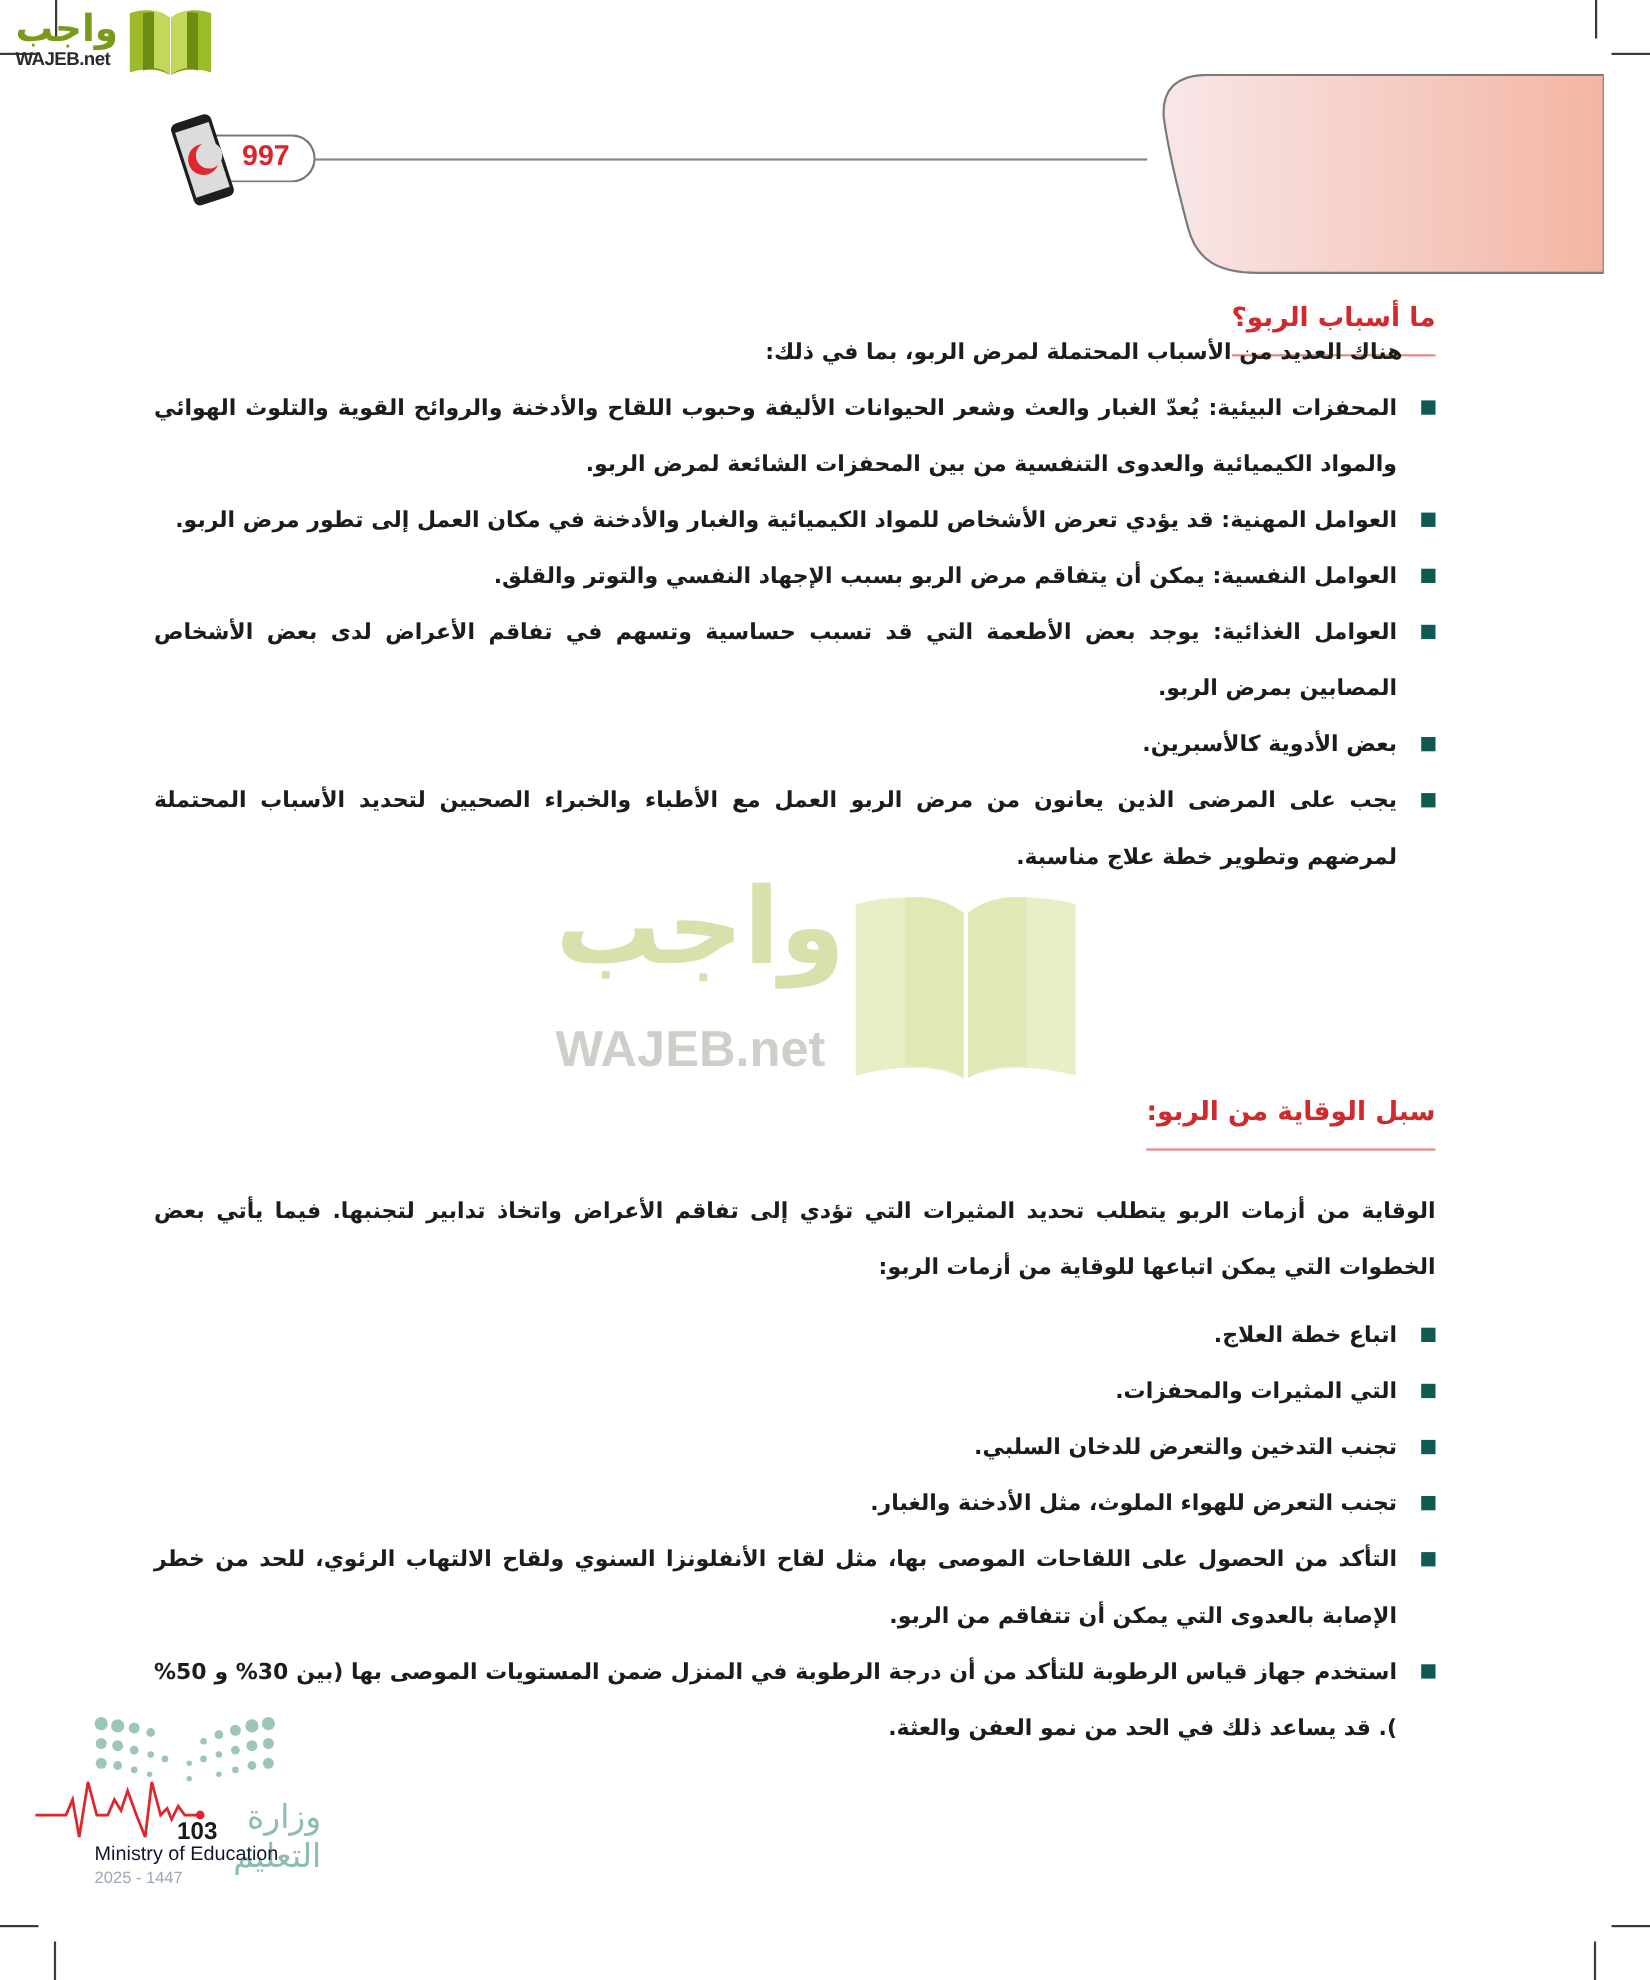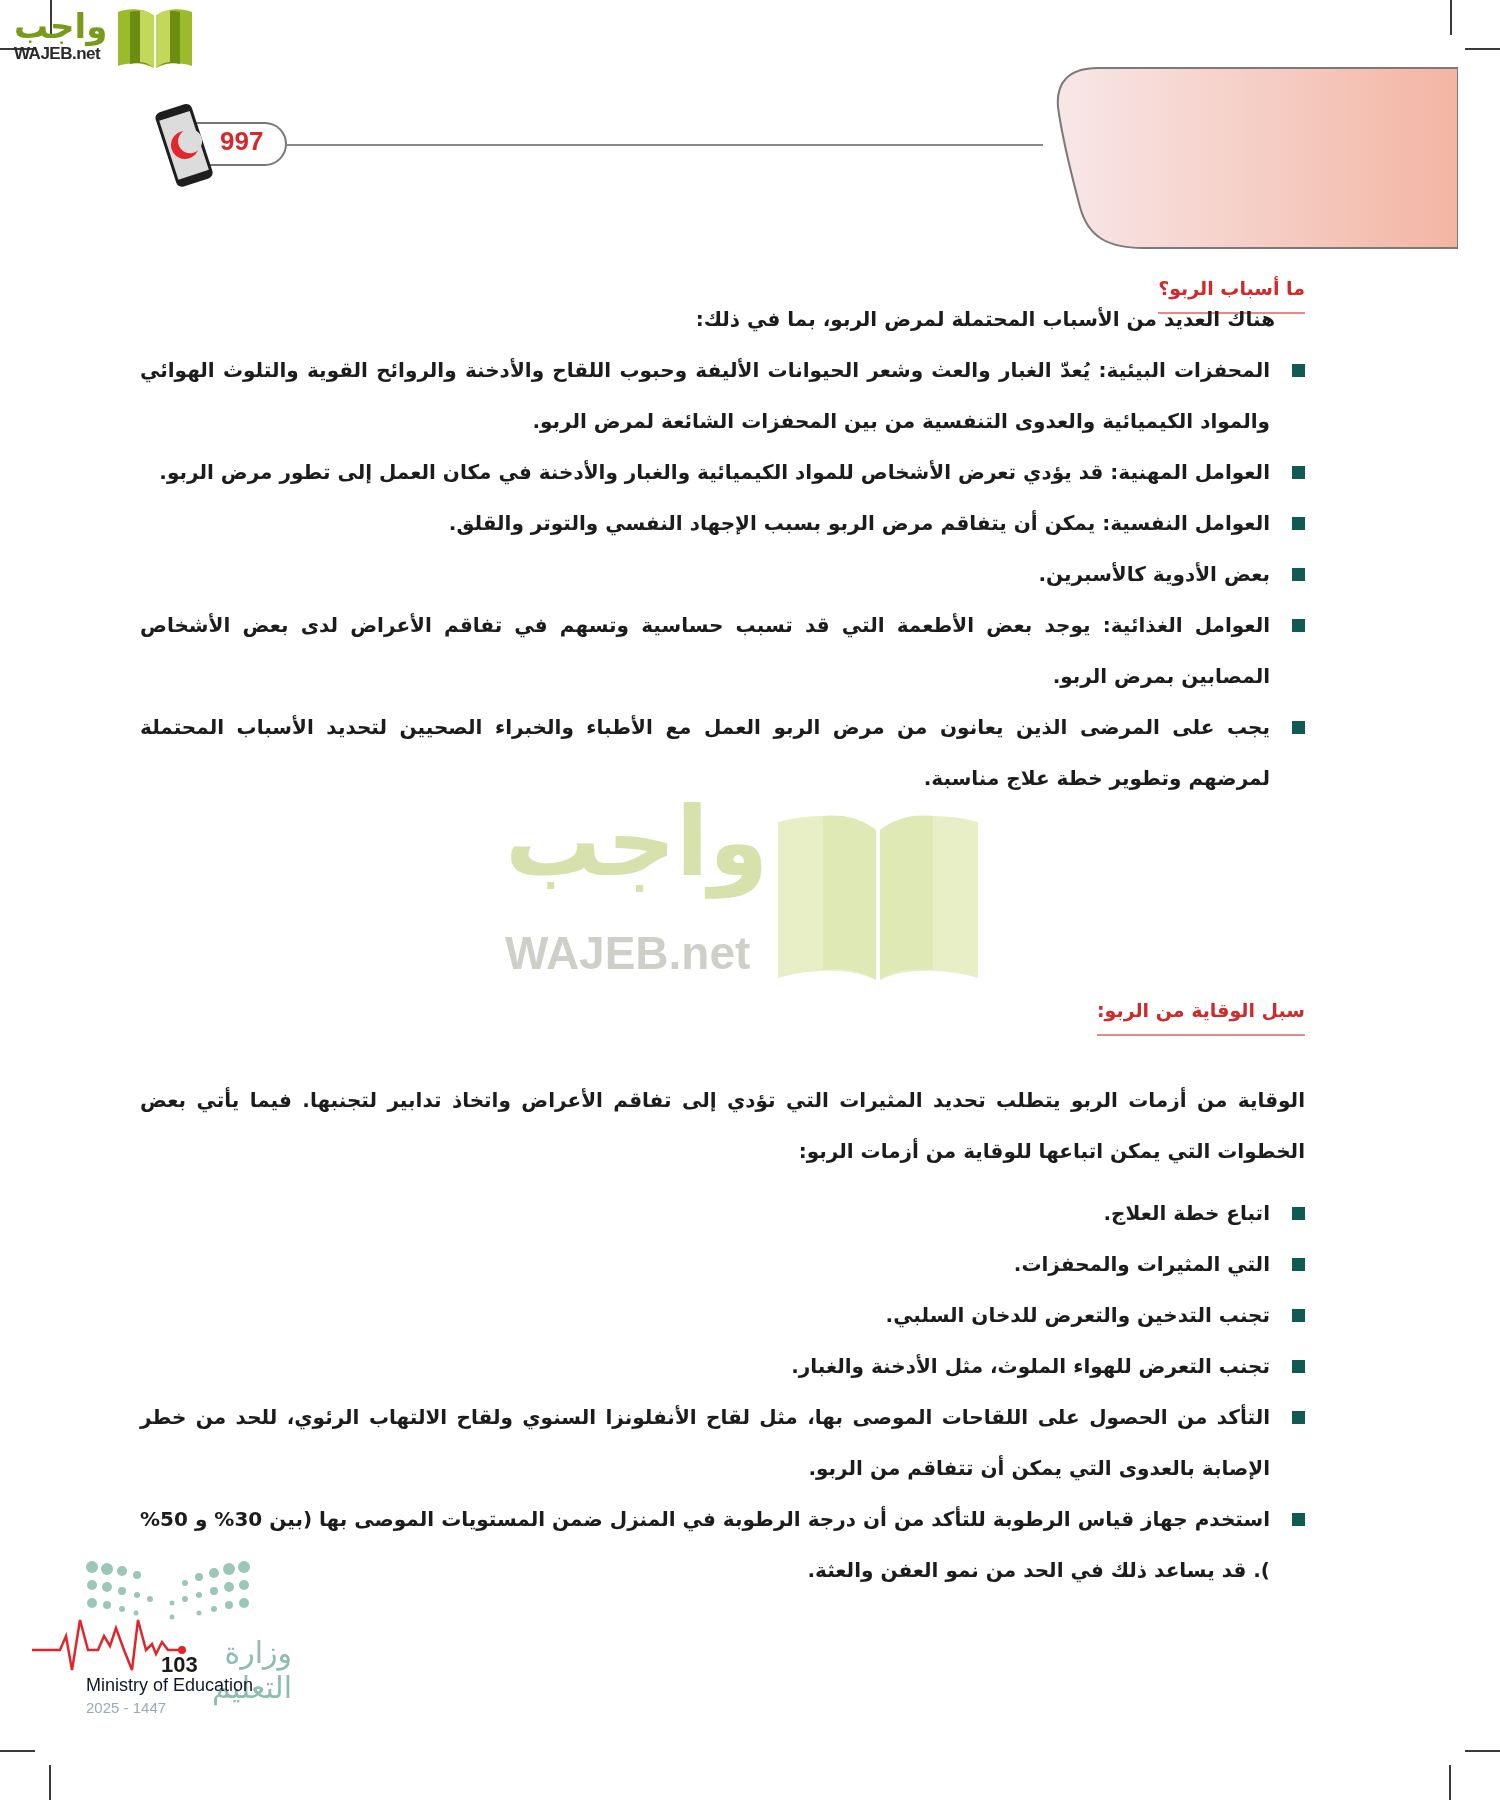--- a/index.html
+++ b/index.html
@@ -24,22 +24,22 @@
     border: 2px solid #777; border-left: none; border-radius: 0 22px 22px 0;
     background: #fff;
   }
   .pill-num { position: absolute; left: 220px; top: 126px; font-family: "Liberation Sans", sans-serif; font-size: 26px; font-weight: bold; color: #d8262b; }
   .header-line { position: absolute; left: 286px; top: 144px; width: 757px; height: 2px; background: #888; }
   .header-tab { position: absolute; left: 1028px; top: 67px; }
 
   
   .content { position: absolute; left: 140px; top: 270px; width: 1165px; direction: rtl; }
   .section-title {
-    position: absolute; right: 0; font-size: 19px; font-weight: bold; color: #d02a2c;
-    padding-bottom: 6px; border-bottom: 2px solid #e58a86; line-height: 36px;
+    position: absolute; right: 0; font-size: 24px; font-weight: bold; color: #d02a2c;
+    padding-bottom: 16px; border-bottom: 2px solid #e58a86; line-height: 36px;
   }
   .para { position: absolute; right: 0; width: 100%; font-size: 20px; font-weight: bold; line-height: 51px; text-align: justify; }
   .bullets { position: absolute; right: 0; width: 100%; margin: 0; padding: 0; list-style: none; }
   .bullets li { position: relative; padding-right: 35px; font-size: 20px; font-weight: bold; line-height: 51px; text-align: justify; }
   .bullets li .sq { position: absolute; right: 0; top: 19px; width: 13px; height: 13px; background: #0f5a52; }
 
   
   .watermark { position: absolute; left: 505px; top: 810px; width: 470px; height: 180px; opacity: 0.55; pointer-events: none; }
   .wm-ar { position: absolute; left: 0; top: -24px; font-size: 96px; font-weight: bold; color: #b7c96a; direction: rtl; }
   .wm-en { position: absolute; left: 0; top: 116px; font-family: "Liberation Sans", sans-serif; font-size: 46px; font-weight: bold; color: #a8a89e; }
@@ -100,22 +100,22 @@
 
 <div class="content">
   <div class="section-title" style="top:0;">ما أسباب الربو؟</div>
 
   <div class="para" style="top:354px;top:24px;padding-right:30px;width:calc(100% - 30px);">هناك العديد من الأسباب المحتملة لمرض الربو، بما في ذلك:</div>
 
   <ul class="bullets" style="top:75px;">
     <li><span class="sq"></span><span>المحفزات البيئية: يُعدّ الغبار والعث وشعر الحيوانات الأليفة وحبوب اللقاح والأدخنة والروائح القوية والتلوث الهوائي والمواد الكيميائية والعدوى التنفسية من بين المحفزات الشائعة لمرض الربو.</span></li>
     <li><span class="sq"></span><span>العوامل المهنية: قد يؤدي تعرض الأشخاص للمواد الكيميائية والغبار والأدخنة في مكان العمل إلى تطور مرض الربو.</span></li>
     <li><span class="sq"></span><span>العوامل النفسية: يمكن أن يتفاقم مرض الربو بسبب الإجهاد النفسي والتوتر والقلق.</span></li>
+    <li><span class="sq"></span><span>العوامل الغذائية: يوجد بعض الأطعمة التي قد تسبب حساسية وتسهم في تفاقم الأعراض لدى بعض الأشخاص المصابين بمرض الربو.</span></li>
     <li><span class="sq"></span><span>بعض الأدوية كالأسبرين.</span></li>
-    <li><span class="sq"></span><span>العوامل الغذائية: يوجد بعض الأطعمة التي قد تسبب حساسية وتسهم في تفاقم الأعراض لدى بعض الأشخاص المصابين بمرض الربو.</span></li>
     <li><span class="sq"></span><span>يجب على المرضى الذين يعانون من مرض الربو العمل مع الأطباء والخبراء الصحيين لتحديد الأسباب المحتملة لمرضهم وتطوير خطة علاج مناسبة.</span></li>
   </ul>
 
   <div class="section-title" style="top:722px;">سبل الوقاية من الربو:</div>
 
   <div class="para" style="top:805px;">الوقاية من أزمات الربو يتطلب تحديد المثيرات التي تؤدي إلى تفاقم الأعراض واتخاذ تدابير لتجنبها. فيما يأتي بعض الخطوات التي يمكن اتباعها للوقاية من أزمات الربو:</div>
 
   <ul class="bullets" style="top:918px;">
     <li><span class="sq"></span><span>اتباع خطة العلاج.</span></li>
     <li><span class="sq"></span><span>التي المثيرات والمحفزات.</span></li>

